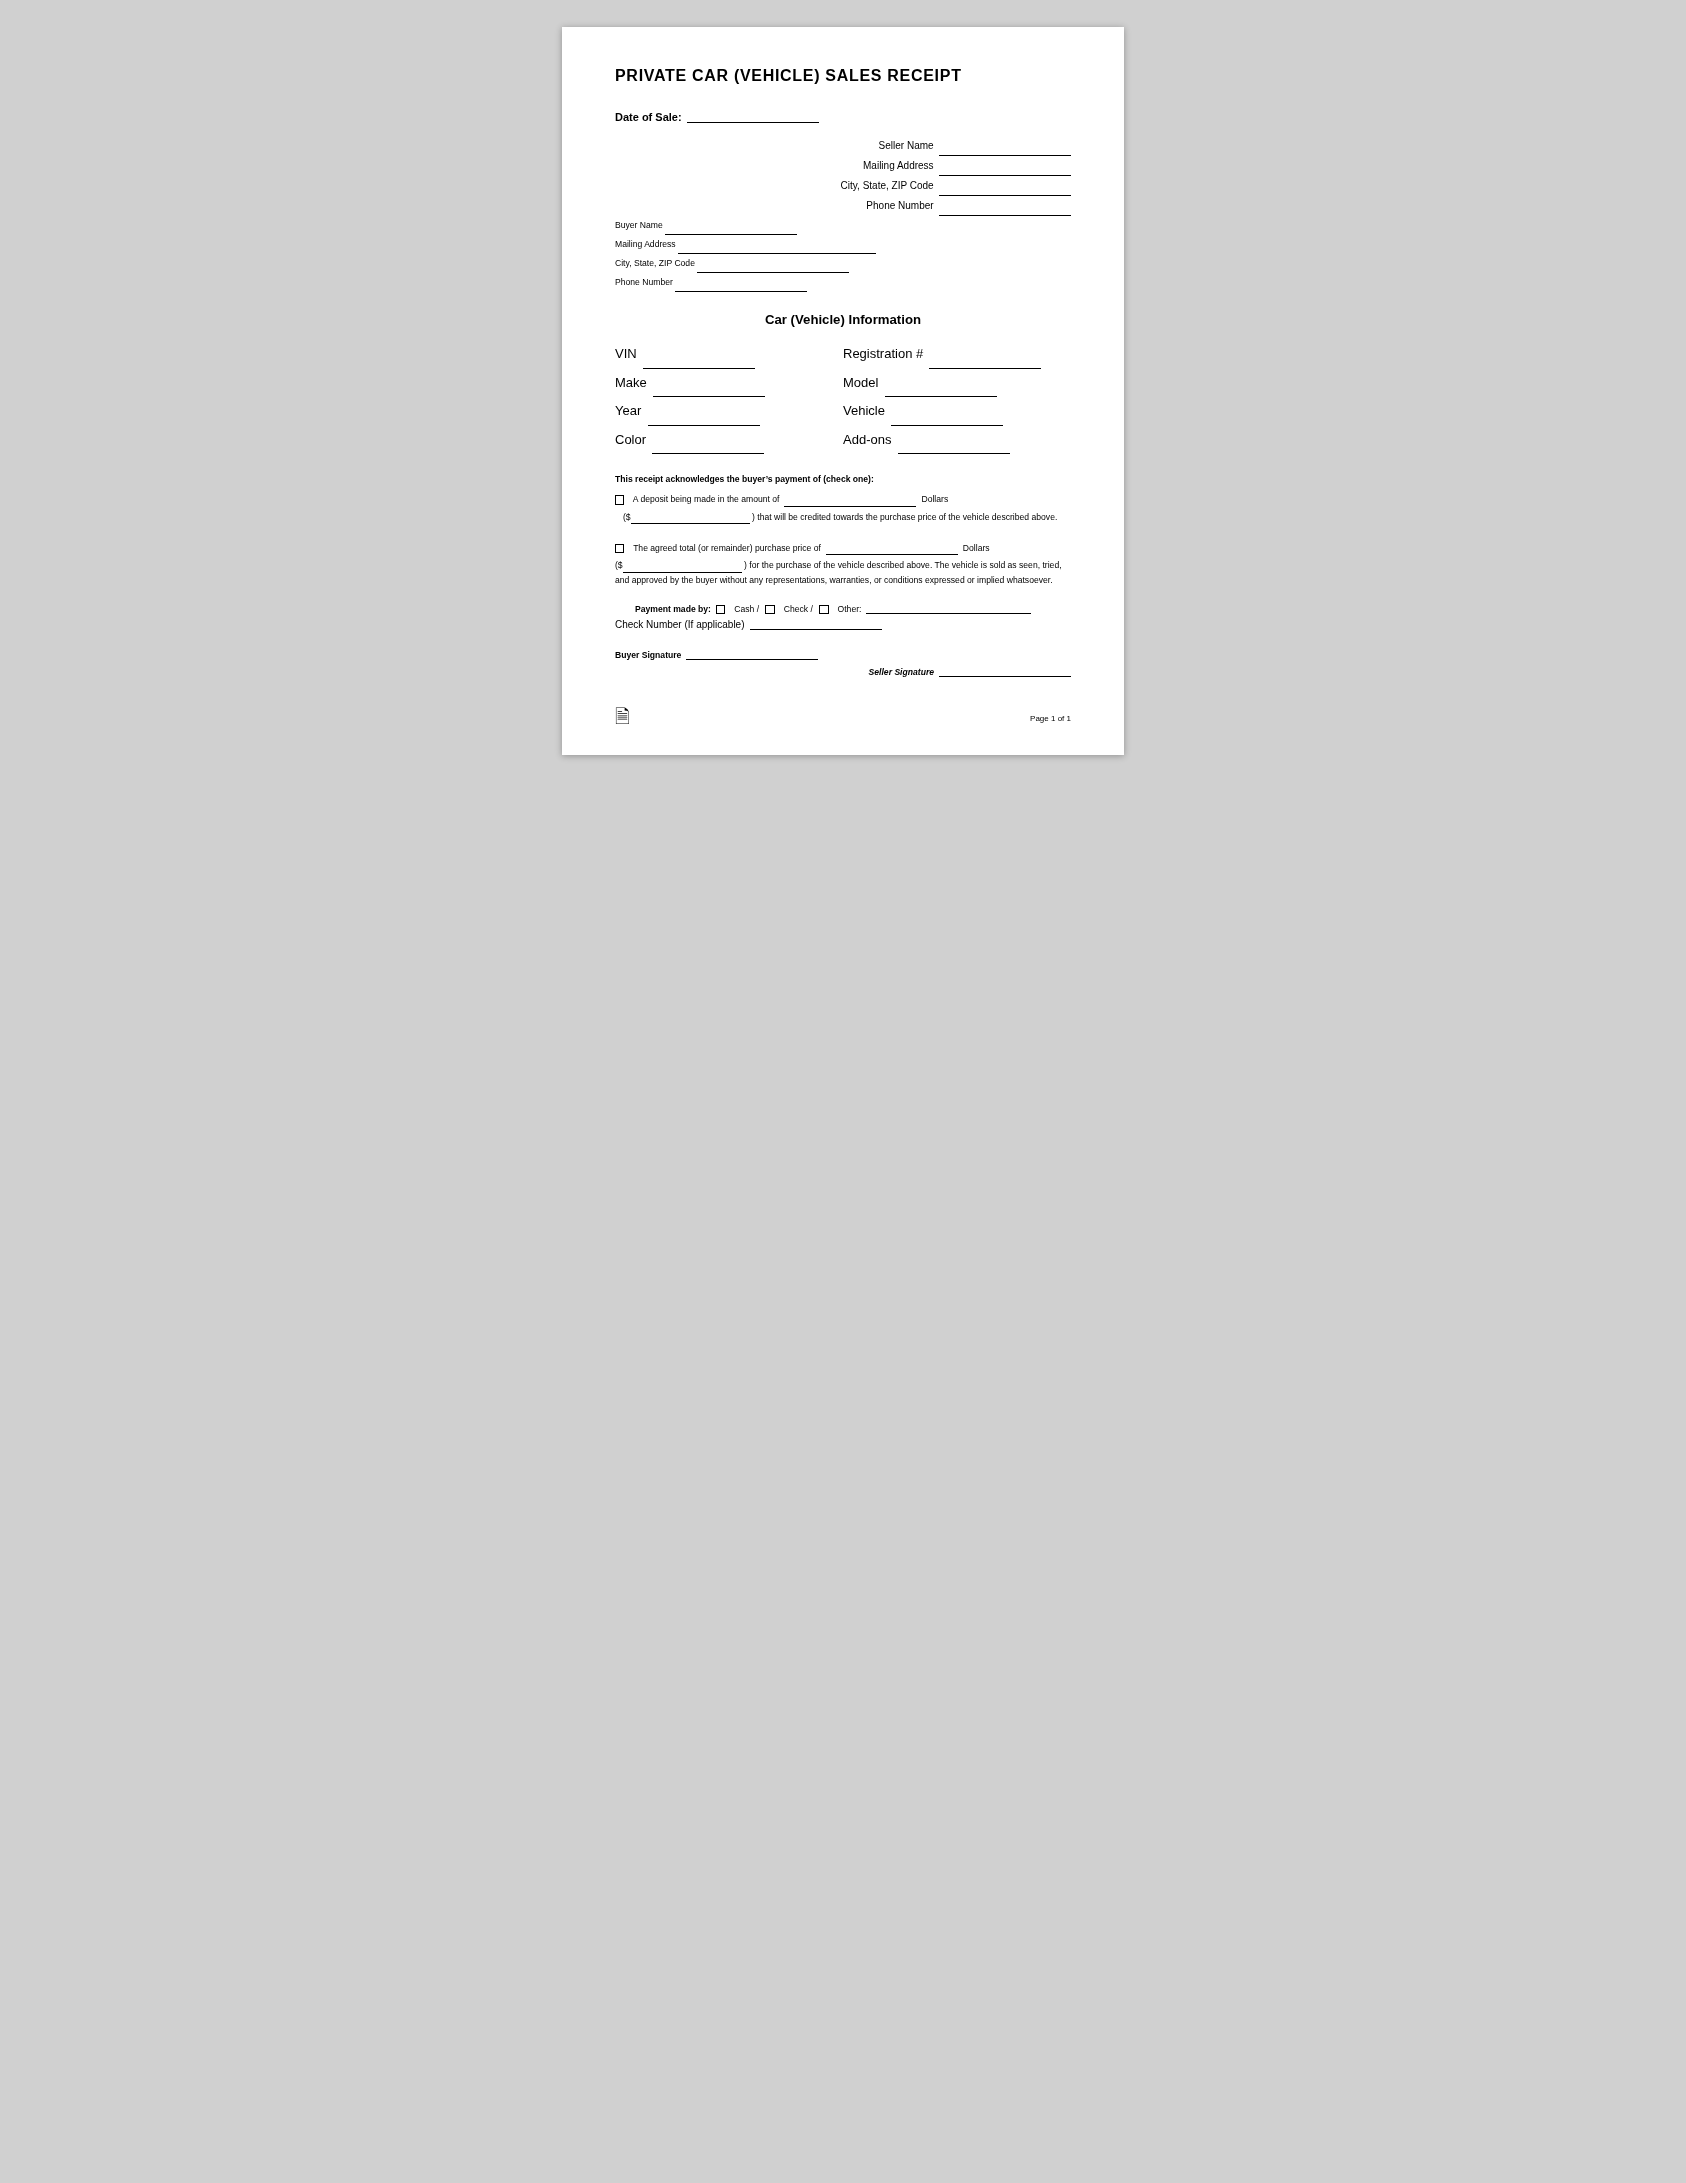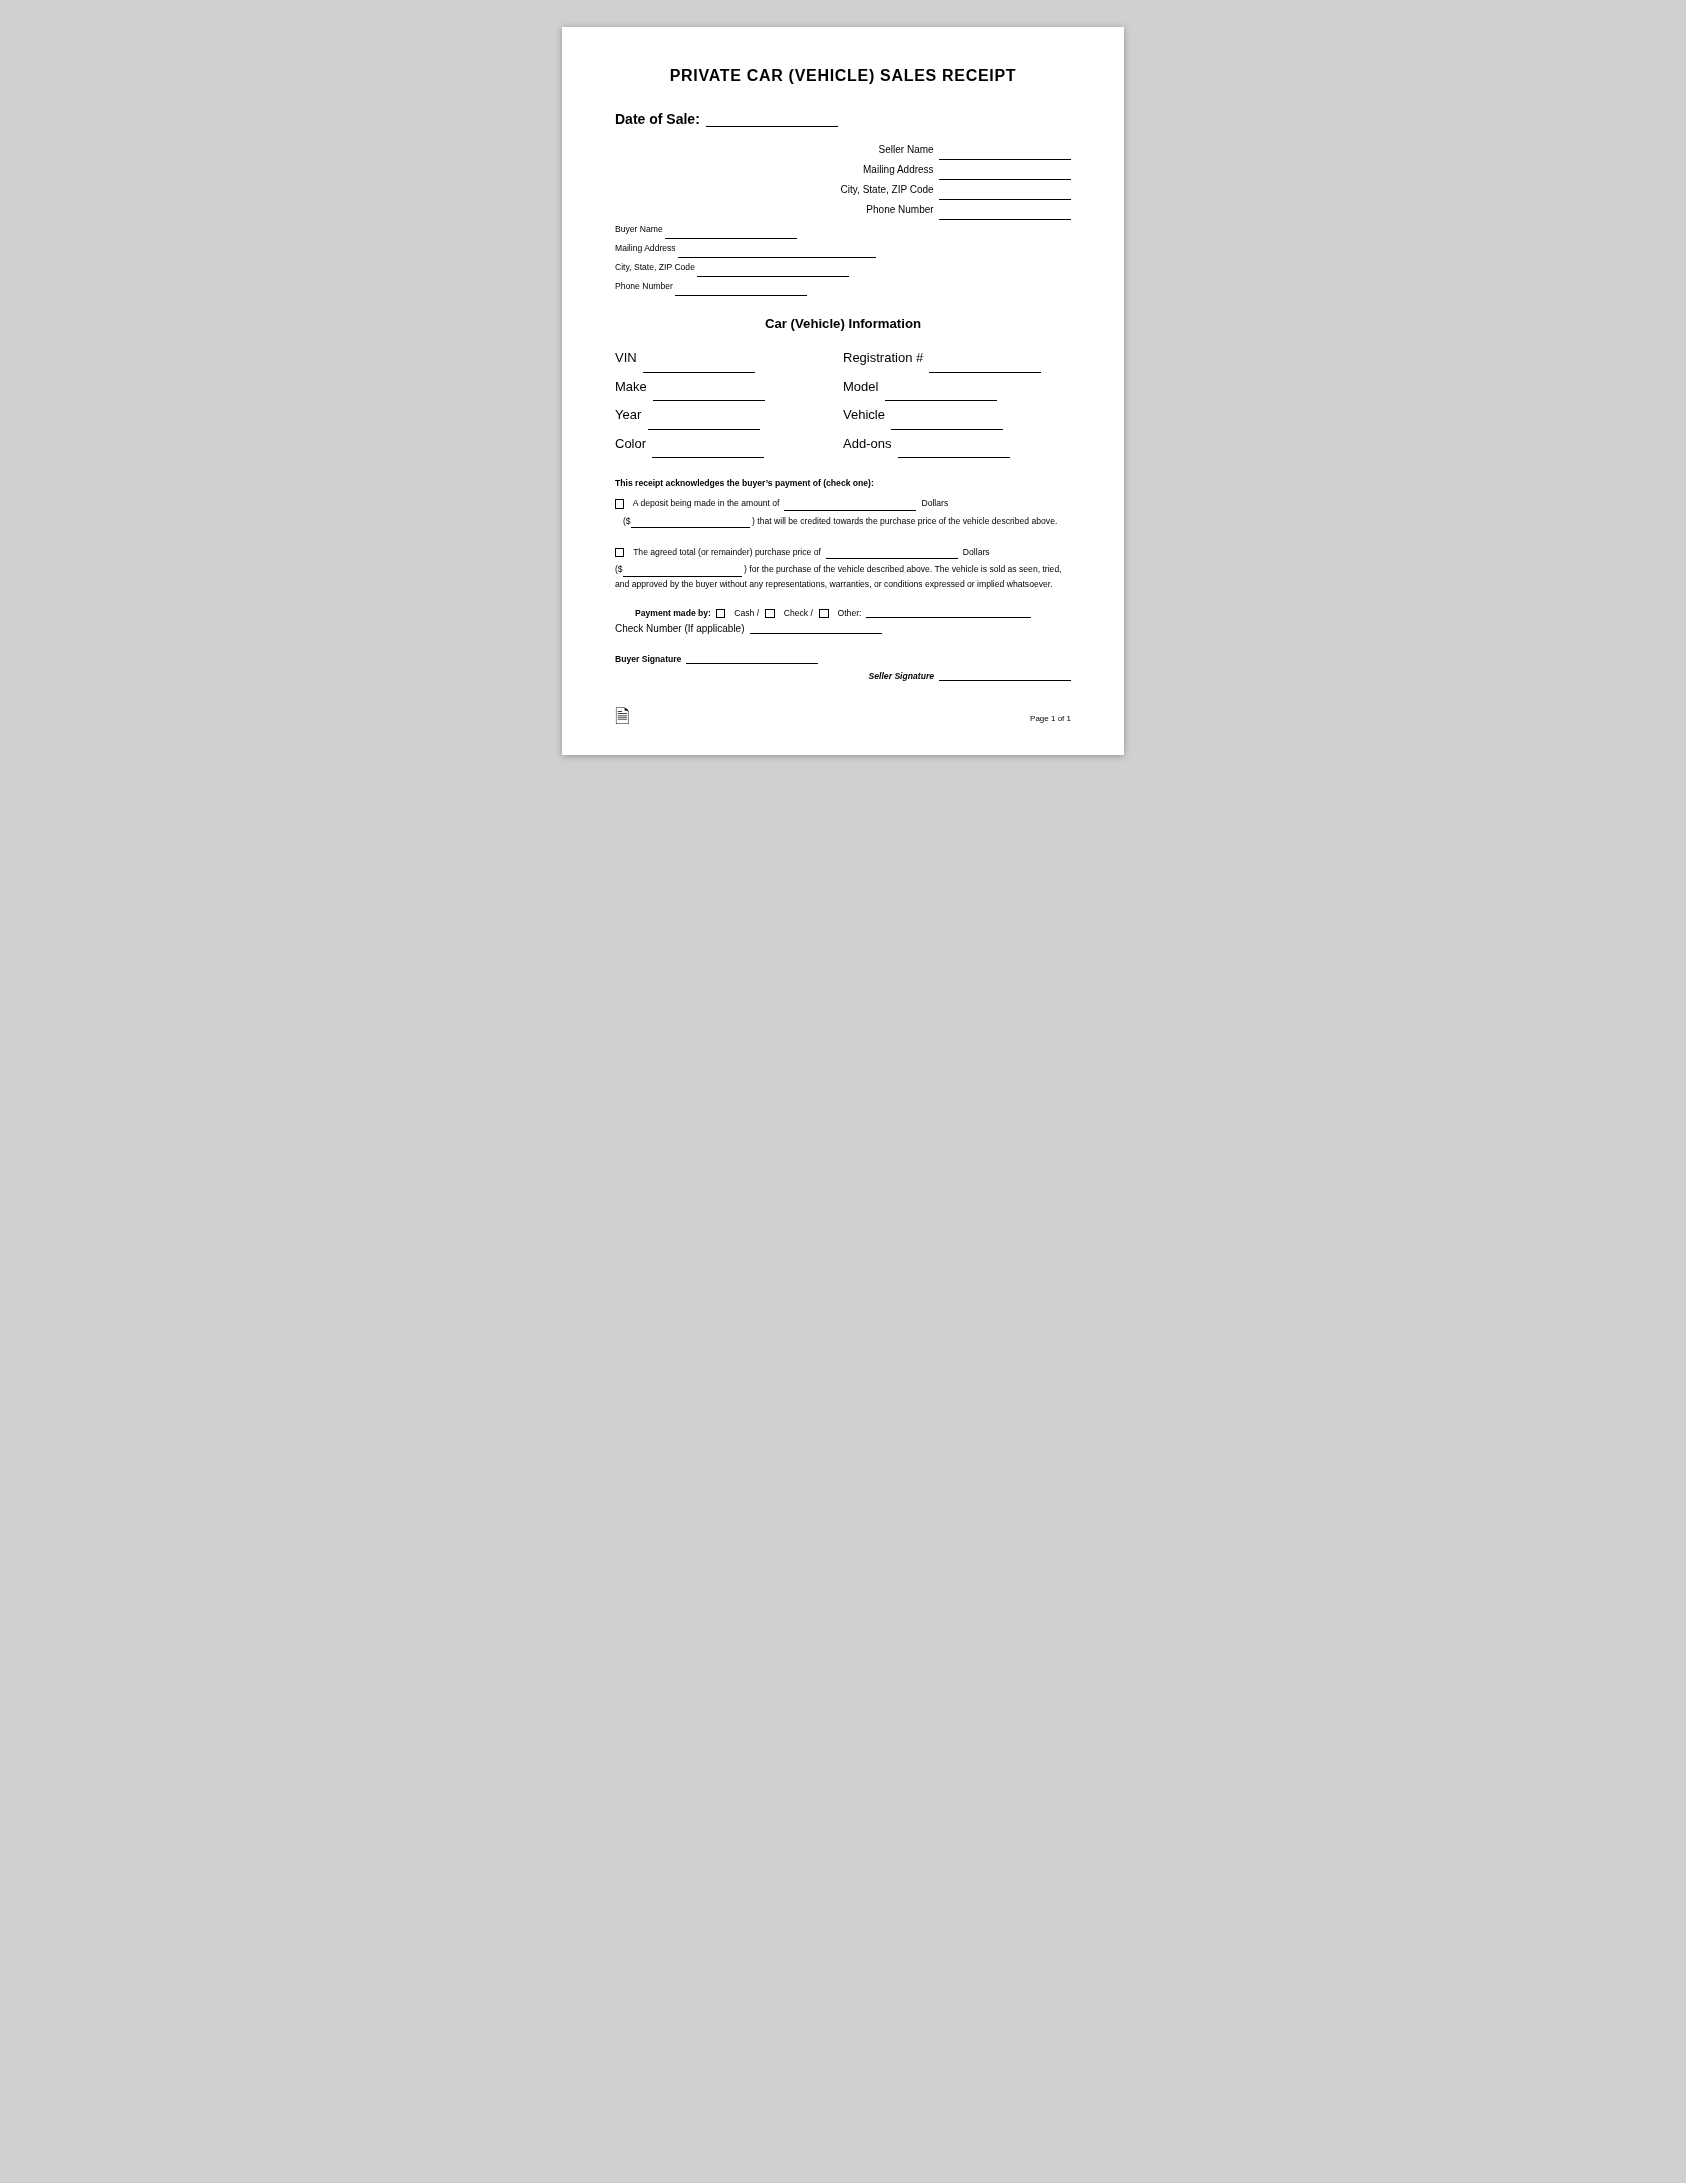--- a/index.html
+++ b/index.html
@@ -20,30 +20,30 @@
     .page {
       background: #ffffff;
       width: 562px;
       min-height: 728px;
       padding: 40px 53px 40px 53px;
       box-shadow: 0 1.3px 6.6px rgba(0,0,0,0.3);
       position: relative;
     }
 
     .title {
-      text-align: center;
+      text-align: left;
       font-size: 16px;
       font-weight: bold;
       letter-spacing: 0.7px;
       margin-bottom: 26.5px;
       text-transform: uppercase;
     }
 
     .date-of-sale {
-      font-size: 14px;
+      font-size: 11px;
       font-weight: bold;
       margin-bottom: 13.2px;
     }
 
     .date-line {
       display: inline-block;
       border-bottom: 0.7px solid #000;
       width: 132px;
       margin-left: 2.6px;
       vertical-align: bottom;

